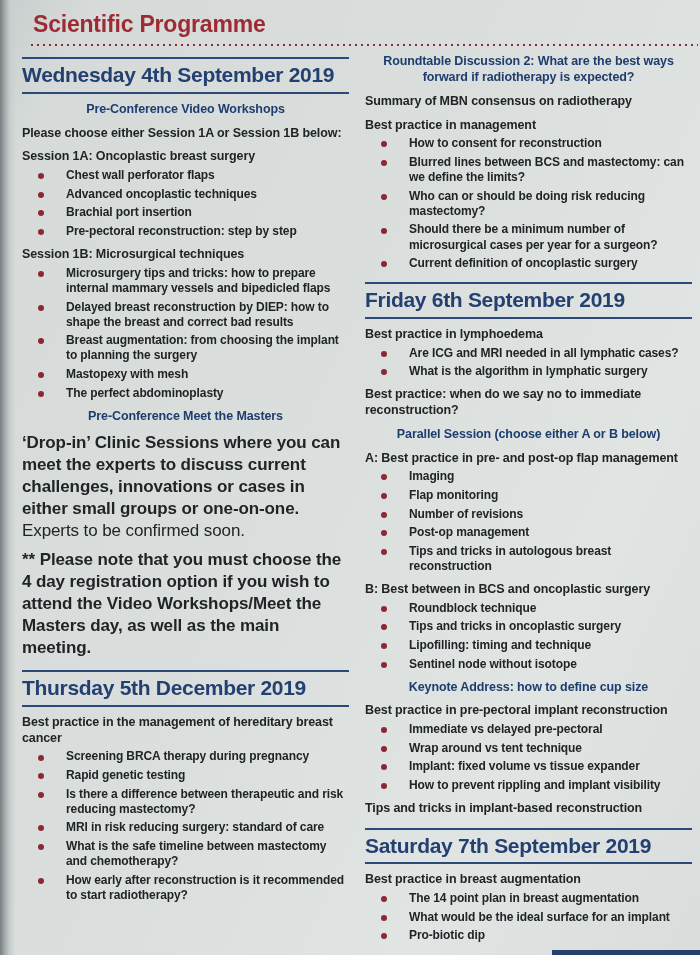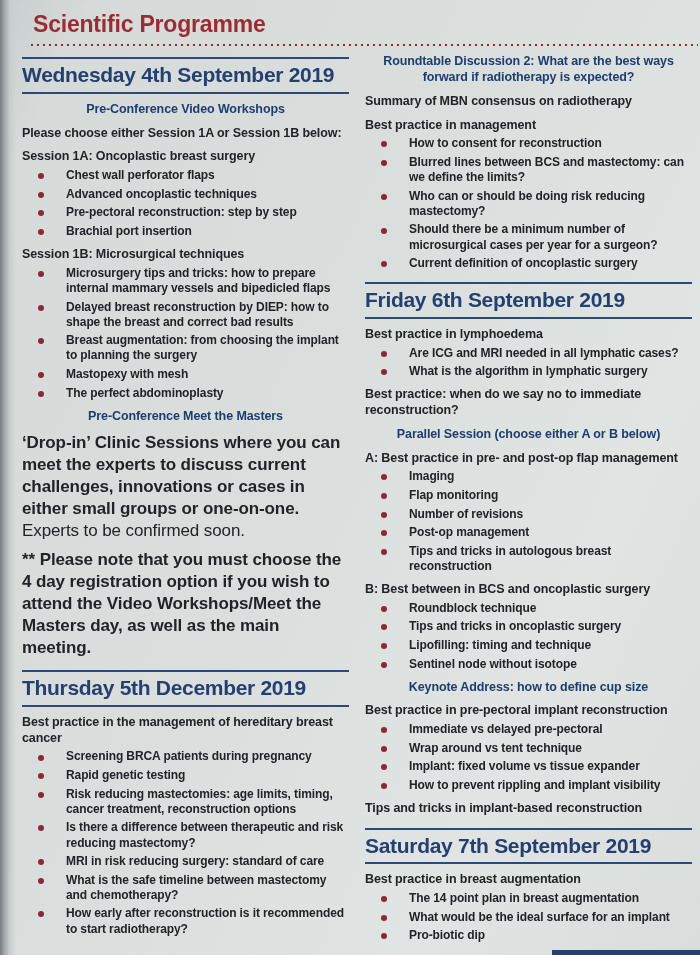--- a/index.html
+++ b/index.html
@@ -61,42 +61,41 @@
 
   <div class="cols">
     <div class="col">
         <h2 class="day-header">Wednesday 4th September 2019</h2>
         <h3 class="heading-blue">Pre-Conference Video Workshops</h3>
         <h3 class="heading-black">Please choose either Session 1A or Session 1B below:</h3>
         <h3 class="heading-black">Session 1A: Oncoplastic breast surgery</h3>
         <ul class="bullets">
           <li>Chest wall perforator flaps</li>
           <li>Advanced oncoplastic techniques</li>
+          <li>Brachial port insertion</li>
           <li>Pre-pectoral reconstruction: step by step</li>
-          <li>Brachial port insertion</li>
         </ul>
         <h3 class="heading-black">Session 1B: Microsurgical techniques</h3>
         <ul class="bullets">
           <li>Microsurgery tips and tricks: how to prepare internal mammary vessels and bipedicled flaps</li>
           <li>Delayed breast reconstruction by DIEP: how to shape the breast and correct bad results</li>
         </ul>
         <ul class="bullets">
           <li>Breast augmentation: from choosing the implant to planning the surgery</li>
           <li>Mastopexy with mesh</li>
           <li>The perfect abdominoplasty</li>
         </ul>
         <h3 class="heading-blue">Pre-Conference Meet the Masters</h3>
         <p class="para"><span style="font-weight: 700;">‘Drop-in’ Clinic Sessions where you can meet the experts to discuss current challenges, innovations or cases in either small groups or one-on-one. </span><span style="font-weight: 400;">Experts to be confirmed soon.</span></p>
         <p class="para"><span style="font-weight: 700; text-align: right;">** Please note that you must choose the 4 day registration option if you wish to attend the Video Workshops/Meet the Masters day, as well as the main meeting.</span></p>
         <h2 class="day-header">Thursday 5th December 2019</h2>
         <h3 class="heading-black">Best practice in the management of hereditary breast cancer</h3>
         <ul class="bullets">
-          <li>Screening BRCA patients during pregnancy</li>
+          <li>Screening BRCA therapy during pregnancy</li>
           <li>Rapid genetic testing</li>
-          <li>Risk reducing mastectomies: age limits, timing, cancer treatment, reconstruction options</li>
           <li>Is there a difference between therapeutic and risk reducing mastectomy?</li>
           <li>MRI in risk reducing surgery: standard of care</li>
         </ul>
         <ul class="bullets">
           <li>What is the safe timeline between mastectomy and chemotherapy?</li>
           <li>How early after reconstruction is it recommended to start radiotherapy?</li>
         </ul>
       </div>
     <div class="col">
         <h3 class="heading-blue">Roundtable Discussion 2: What are the best ways forward if radiotherapy is expected?</h3>

